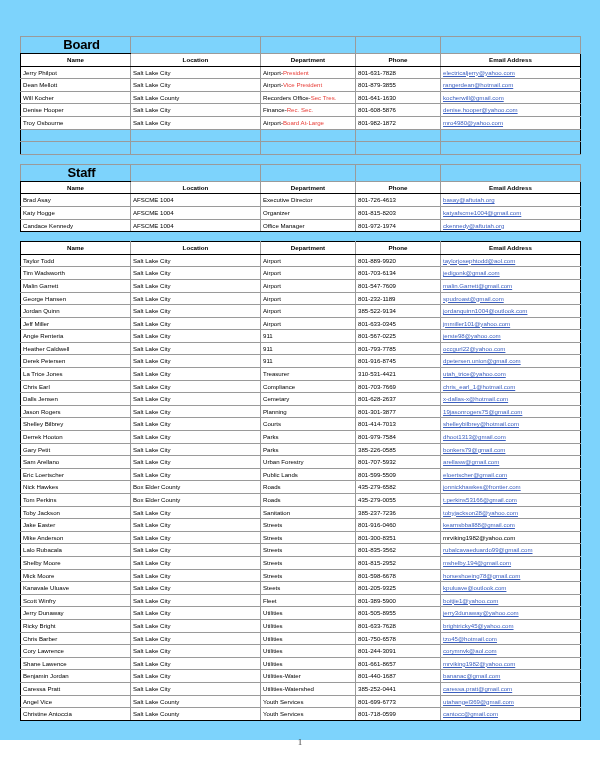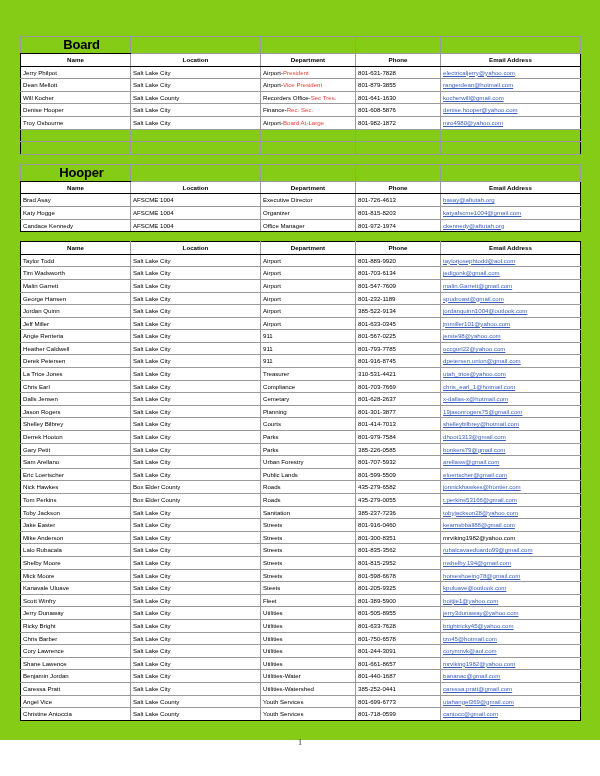--- a/index.html
+++ b/index.html
@@ -13,21 +13,21 @@
     font-family: "Liberation Sans", sans-serif;
     color: #000000;
     position: relative;
     overflow: hidden;
   }
   .page {
     position: absolute;
     left: 0; top: 0;
     width: 600px;
     height: 740px;
-    background: #84cc16;
+    background: #7dd3fc;
   }
   .sheet {
     position: absolute;
     left: 20px;
     top: 36px;
     width: 560px;
   }
   table.grid {
     border-collapse: collapse;
     table-layout: fixed;
@@ -210,21 +210,21 @@
       <table class="grid">
         <colgroup>
           <col class="c-name">
           <col class="c-loc">
           <col class="c-dept">
           <col class="c-phone">
           <col class="c-mail">
         </colgroup>
         <tbody>
           <tr class="section-title">
-            <td class="title-cell">Hooper</td>
+            <td class="title-cell">Staff</td>
             <td class="blank-cell">&nbsp;</td>
             <td class="blank-cell">&nbsp;</td>
             <td class="blank-cell">&nbsp;</td>
             <td class="blank-cell">&nbsp;</td>
           </tr>
           <tr class="head">
             <th class="h-name">Name</th>
             <th class="h-loc">Location</th>
             <th class="h-dept">Department</th>
             <th class="h-phone">Phone</th>

